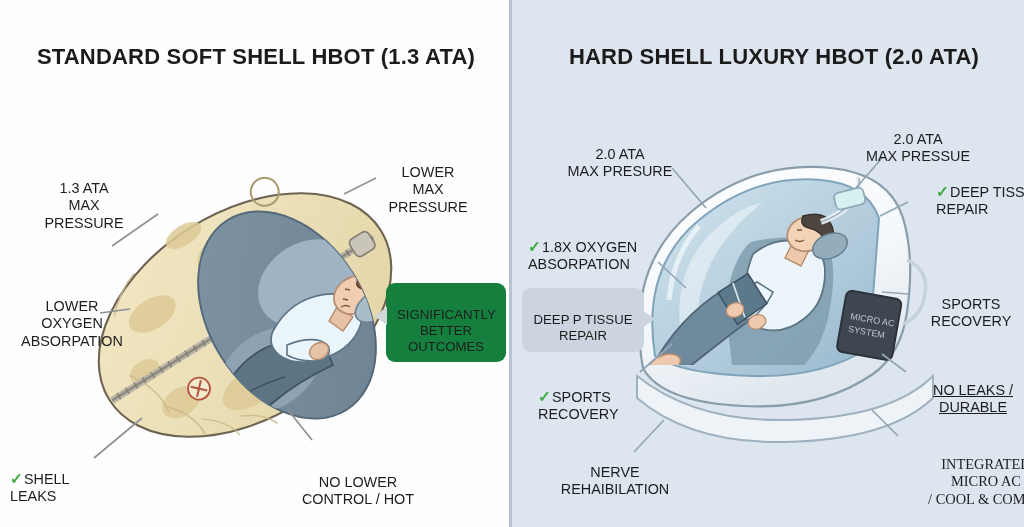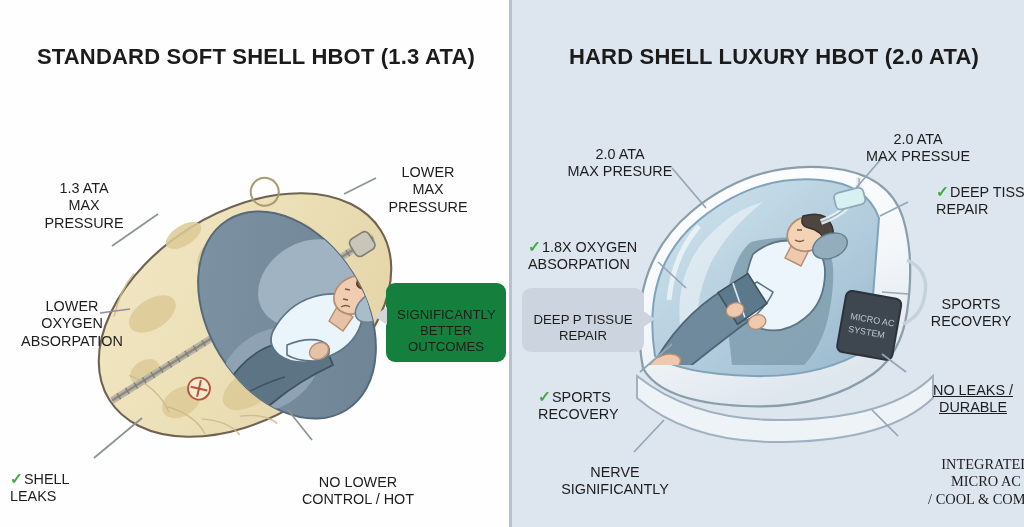--- a/index.html
+++ b/index.html
@@ -395,21 +395,21 @@
 RECOVERY</span>
   </div>
 
   <div class="label center" style="left:922px; top:364px; width:102px;text-decoration:underline;">
     <span>NO LEAKS /
 DURABLE</span>
   </div>
 
   <div class="label center" style="left:540px; top:446px; width:150px;">
     <span>NERVE
-SIGNIFICANTLY</span>
+REHAIBILATION</span>
   </div>
 
   <div class="label center" style="left:908px; top:438px; width:156px;font-family:Liberation Serif, serif;">
     <span>INTEGRATED
 MICRO AC
 / COOL &amp; COMFY</span>
   </div>
 
   <div class="badge" id="badge-right" style="left:522px; top:288px; width:100px;">
     <span>DEEP  P TISSUE

